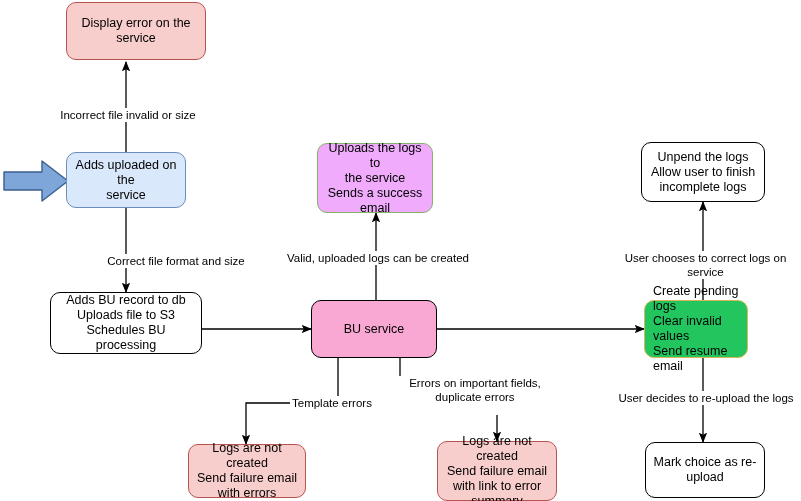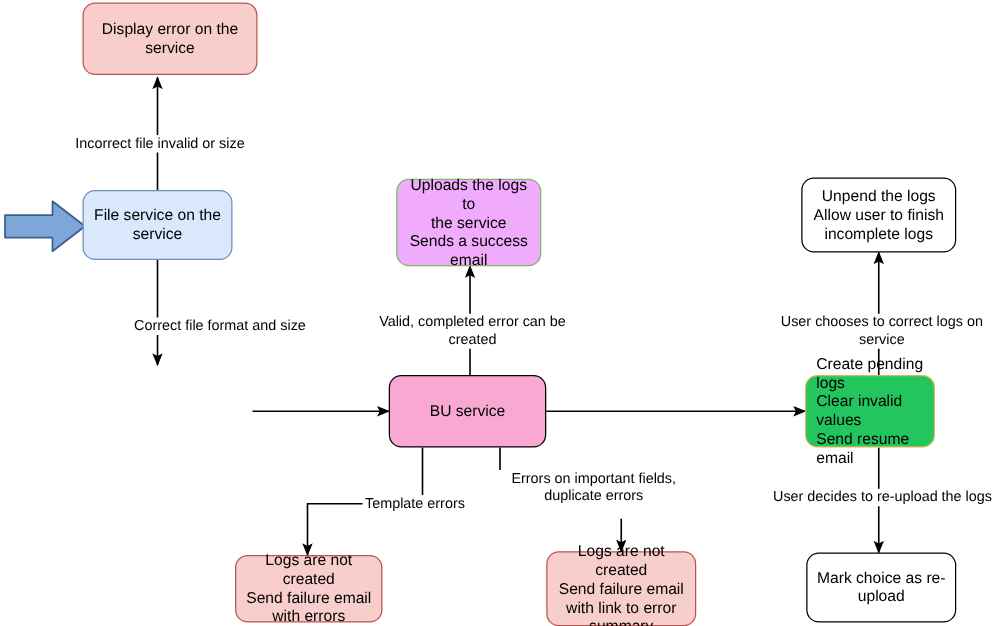--- a/index.html
+++ b/index.html
@@ -99,23 +99,26 @@
 
   <div class="in-arrow" style="left:2px; top:158px;">
     <svg width="70" height="46" viewBox="0 0 70 46">
       <path d="M2,14 L40,14 L40,3 L66,23 L40,43 L40,32 L2,32 Z" fill="#7ea6d9" stroke="#3a5f8f" stroke-width="1.4" stroke-linejoin="round"></path>
     </svg>
   </div>
 
   <div class="node" style="left:66px; top:2px; width:140px; height:58px; background:#f8cecc; border-color:#b85450;">Display error on the
 service</div>
 
-  <div class="node" style="left:66px; top:152px; width:120px; height:56px; background:#dae8fc; border-color:#6c8ebf;">File service on the
+  <div class="node" style="left:66px; top:152px; width:120px; height:56px; background:#dae8fc; border-color:#6c8ebf;">Adds uploaded on the
 service</div>
 
+  <div class="node" style="left:50px; top:292px; width:152px; height:62px; background:#ffffff; border-color:#000000;">Adds BU record to db
+Uploads file to S3
+Schedules BU processing</div>
 
   <div class="node" style="left:317px; top:143px; width:116px; height:70px; background:#f0abfc; border-color:#82b366;">Uploads the logs to
 the service
 Sends a success
 email</div>
 
   <div class="node" style="left:311px; top:300px; width:126px; height:58px; background:#f9a8d4; border-color:#000000;">BU service</div>
 
   <div class="node" style="left:188px; top:444px; width:118px; height:54px; background:#f8cecc; border-color:#b85450;">Logs are not created
 Send failure email
@@ -134,21 +137,21 @@
 Clear invalid values
 Send resume email</div>
 
   <div class="node" style="left:645px; top:442px; width:120px; height:56px; background:#ffffff; border-color:#000000;">Mark choice as re-
 upload</div>
 
   <div class="edge-label" style="left:56px; top:108px; width:140px;">Incorrect file invalid or size</div>
 
   <div class="edge-label" style="left:57px; top:254px; width:138px;margin-left:48px;">Correct file format and size</div>
 
-  <div class="edge-label" style="left:283px; top:251px; width:186px;">Valid, completed error can be created</div>
+  <div class="edge-label" style="left:283px; top:251px; width:186px;">Valid, uploaded logs can be created</div>
 
 
   <div class="edge-label" style="left:290px; top:396px; width:90px; text-align:left;">Template errors</div>
 
   <div class="edge-label" style="left:392px; top:376px; width:162px;text-align:center;">Errors on important fields,
 duplicate errors</div>
 
   <div class="edge-label" style="left:606px; top:251px; width:195px;">User chooses to correct logs on service</div>
 
   <div class="edge-label" style="left:615px; top:391px; width:178px;">User decides to re-upload the logs</div>

